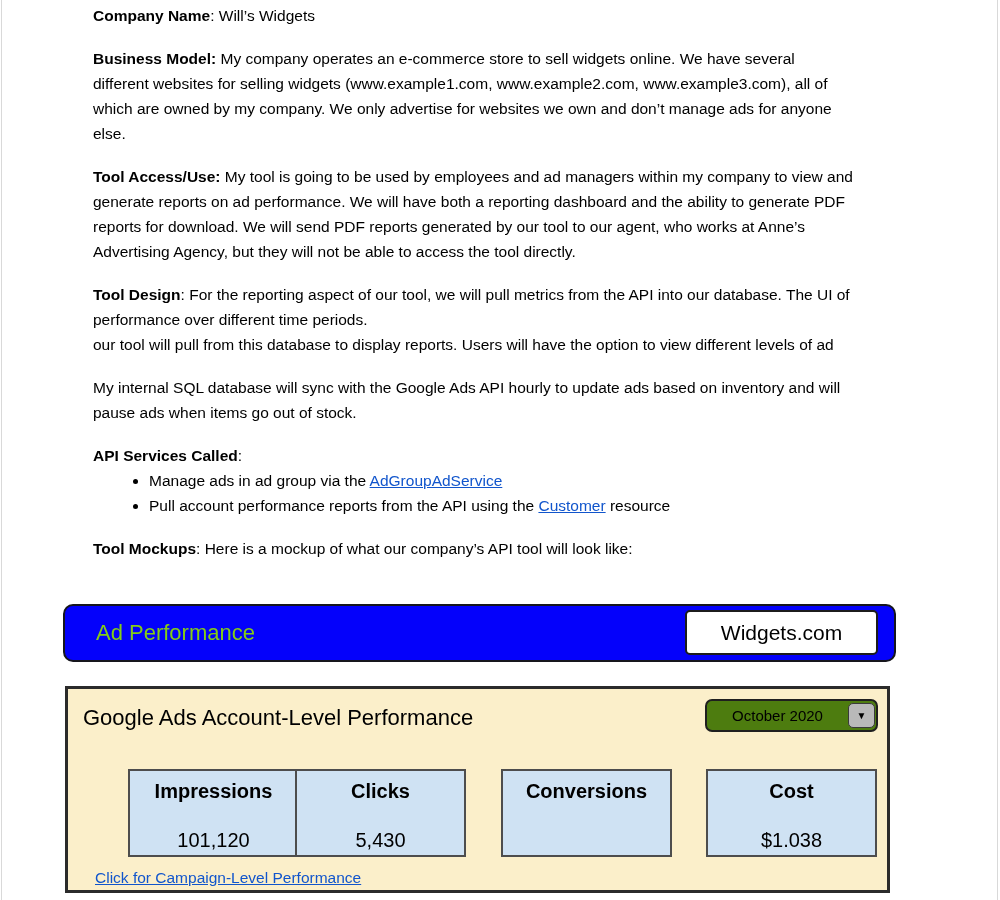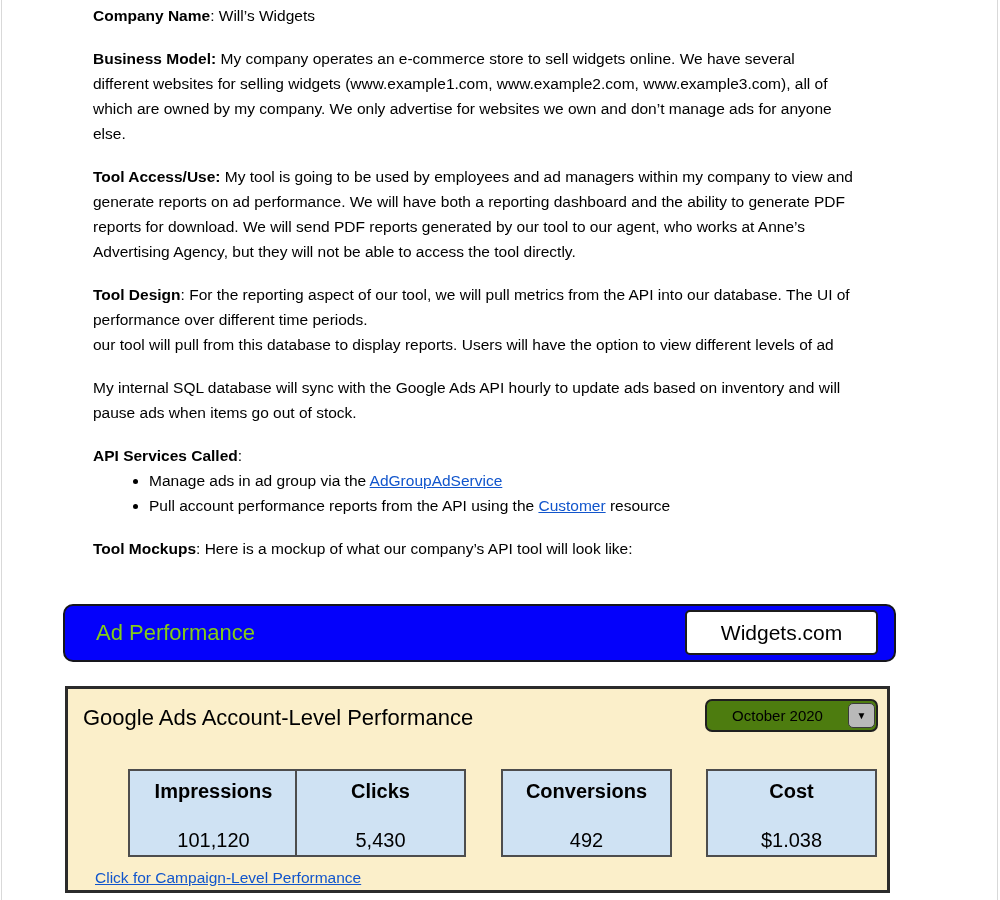--- a/index.html
+++ b/index.html
@@ -216,21 +216,20 @@
   <div class="card c1">
     <div class="card-label">Impressions</div>
     <div class="card-value">101,120</div>
   </div>
   <div class="card c2">
     <div class="card-label">Clicks</div>
     <div class="card-value">5,430</div>
   </div>
   <div class="card c3">
     <div class="card-label">Conversions</div>
-    <div class="card-value">492</div>
   </div>
   <div class="card c4">
     <div class="card-label">Cost</div>
     <div class="card-value">$1.038</div>
   </div>
 
   <a href="#" class="campaign-link">Click for Campaign-Level Performance</a>
 </div>
 
 </body></html>

